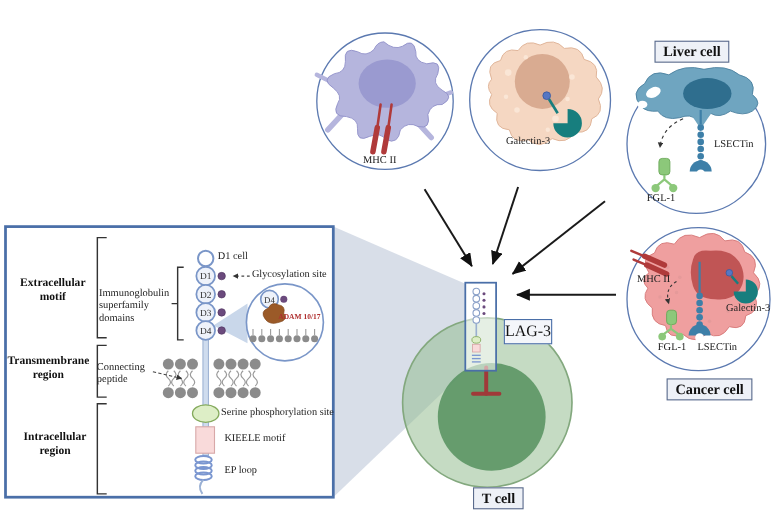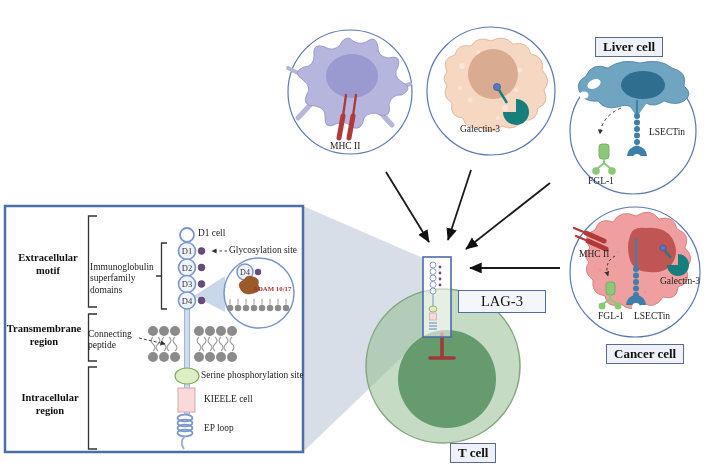--- a/index.html
+++ b/index.html
@@ -4,21 +4,21 @@
 <style>
   html,body{margin:0;padding:0;background:#fff;}
   .canvas{position:relative;width:709px;height:468px;background:#ffffff;
           font-family:"Liberation Serif","DejaVu Serif",serif;overflow:hidden;}
   .canvas svg{position:absolute;left:0;top:0;}
   svg text{font-family:"Liberation Serif","DejaVu Serif",serif;}
   .box-label{position:absolute;background:#eef1f7;border:1.6px solid #5a6b8c;
              padding:1px 7px;font-weight:bold;font-size:13px;color:#111;
              white-space:nowrap;line-height:1.25;}
   .lag3-label{position:absolute;background:#f4f6fa;border:1.6px solid #4a6fa8;
-              padding:2px 22px;font-size:14.5px;color:#111;white-space:nowrap;}
+              padding:2px 0;font-size:14.5px;color:#111;white-space:nowrap;}
   .sm{position:absolute;font-size:9.5px;color:#222;white-space:nowrap;}
   .region{position:absolute;font-size:10.5px;font-weight:bold;color:#111;
           text-align:center;line-height:1.2;}
   .anno{position:absolute;font-size:9.4px;color:#222;white-space:nowrap;}
   .wrap{position:absolute;font-size:9.5px;color:#222;text-align:left;line-height:1.2;}
   .adam-label{position:absolute;font-size:6.8px;font-weight:bold;color:#b03030;white-space:nowrap;}
 </style>
 </head>
 <body>
 
@@ -288,37 +288,37 @@
           <ellipse cx="185" cy="423" rx="7.5" ry="3.4"></ellipse>
       <ellipse cx="185" cy="428" rx="7.5" ry="3.4"></ellipse>
           <ellipse cx="185" cy="433" rx="7.5" ry="3.4"></ellipse>
       <path d="M185,436 Q179,442 184,449" stroke="#9ab0d4"></path>
     </g>
   </g>
 </svg>
 
 <div class="box-label" style="left:595px;top:37px;">Liver cell</div>
 <div class="box-label" style="left:606px;top:344px;">Cancer cell</div>
-<div class="box-label" style="left:450px;top:443px;text-align:center;">T cell</div>
+<div class="box-label" style="left:430px;top:443px;text-align:center;">T cell</div>
 <div class="lag3-label" style="left:458px;top:290px;">LAG-3</div>
 
 <div class="sm" style="left:330px;top:141px;">MHC II</div>
 <div class="sm" style="left:460px;top:124px;">Galectin-3</div>
 <div class="sm" style="left:649px;top:127px;">LSECTin</div>
 <div class="sm" style="left:588px;top:176px;">FGL-1</div>
 <div class="sm" style="left:579px;top:249px;">MHC II</div>
 <div class="sm" style="left:660px;top:276px;">Galectin-3</div>
 <div class="sm" style="left:598px;top:311px;">FGL-1</div>
 <div class="sm" style="left:634px;top:311px;">LSECTin</div>
 
 <div class="region" style="left:8px;top:252px;width:80px;">Extracellular motif</div>
 <div class="region" style="left:12px;top:392px;width:76px;">Intracellular region</div>
 <div class="region" style="left:2px;top:323px;width:84px;">Transmembrane region</div>
 <div class="wrap" style="left:90px;top:262px;width:66px;">Immunoglobulin superfamily domains</div>
 <div class="wrap" style="left:88px;top:329px;width:54px;">Connecting peptide</div>
 <div class="anno" style="left:198px;top:228px;">D1 cell</div>
 <div class="anno" style="left:229px;top:245px;">Glycosylation site</div>
 <div class="adam-label" style="left:253px;top:285px;">ADAM 10/17</div>
 <div class="anno" style="left:201px;top:370px;">Serine phosphorylation site</div>
-<div class="anno" style="left:204px;top:394px;">KIEELE cell</div>
+<div class="anno" style="left:204px;top:394px;">KIEELE motif</div>
 <div class="anno" style="left:204px;top:423px;">EP loop</div>
 
 </div>
 
 </body></html>

